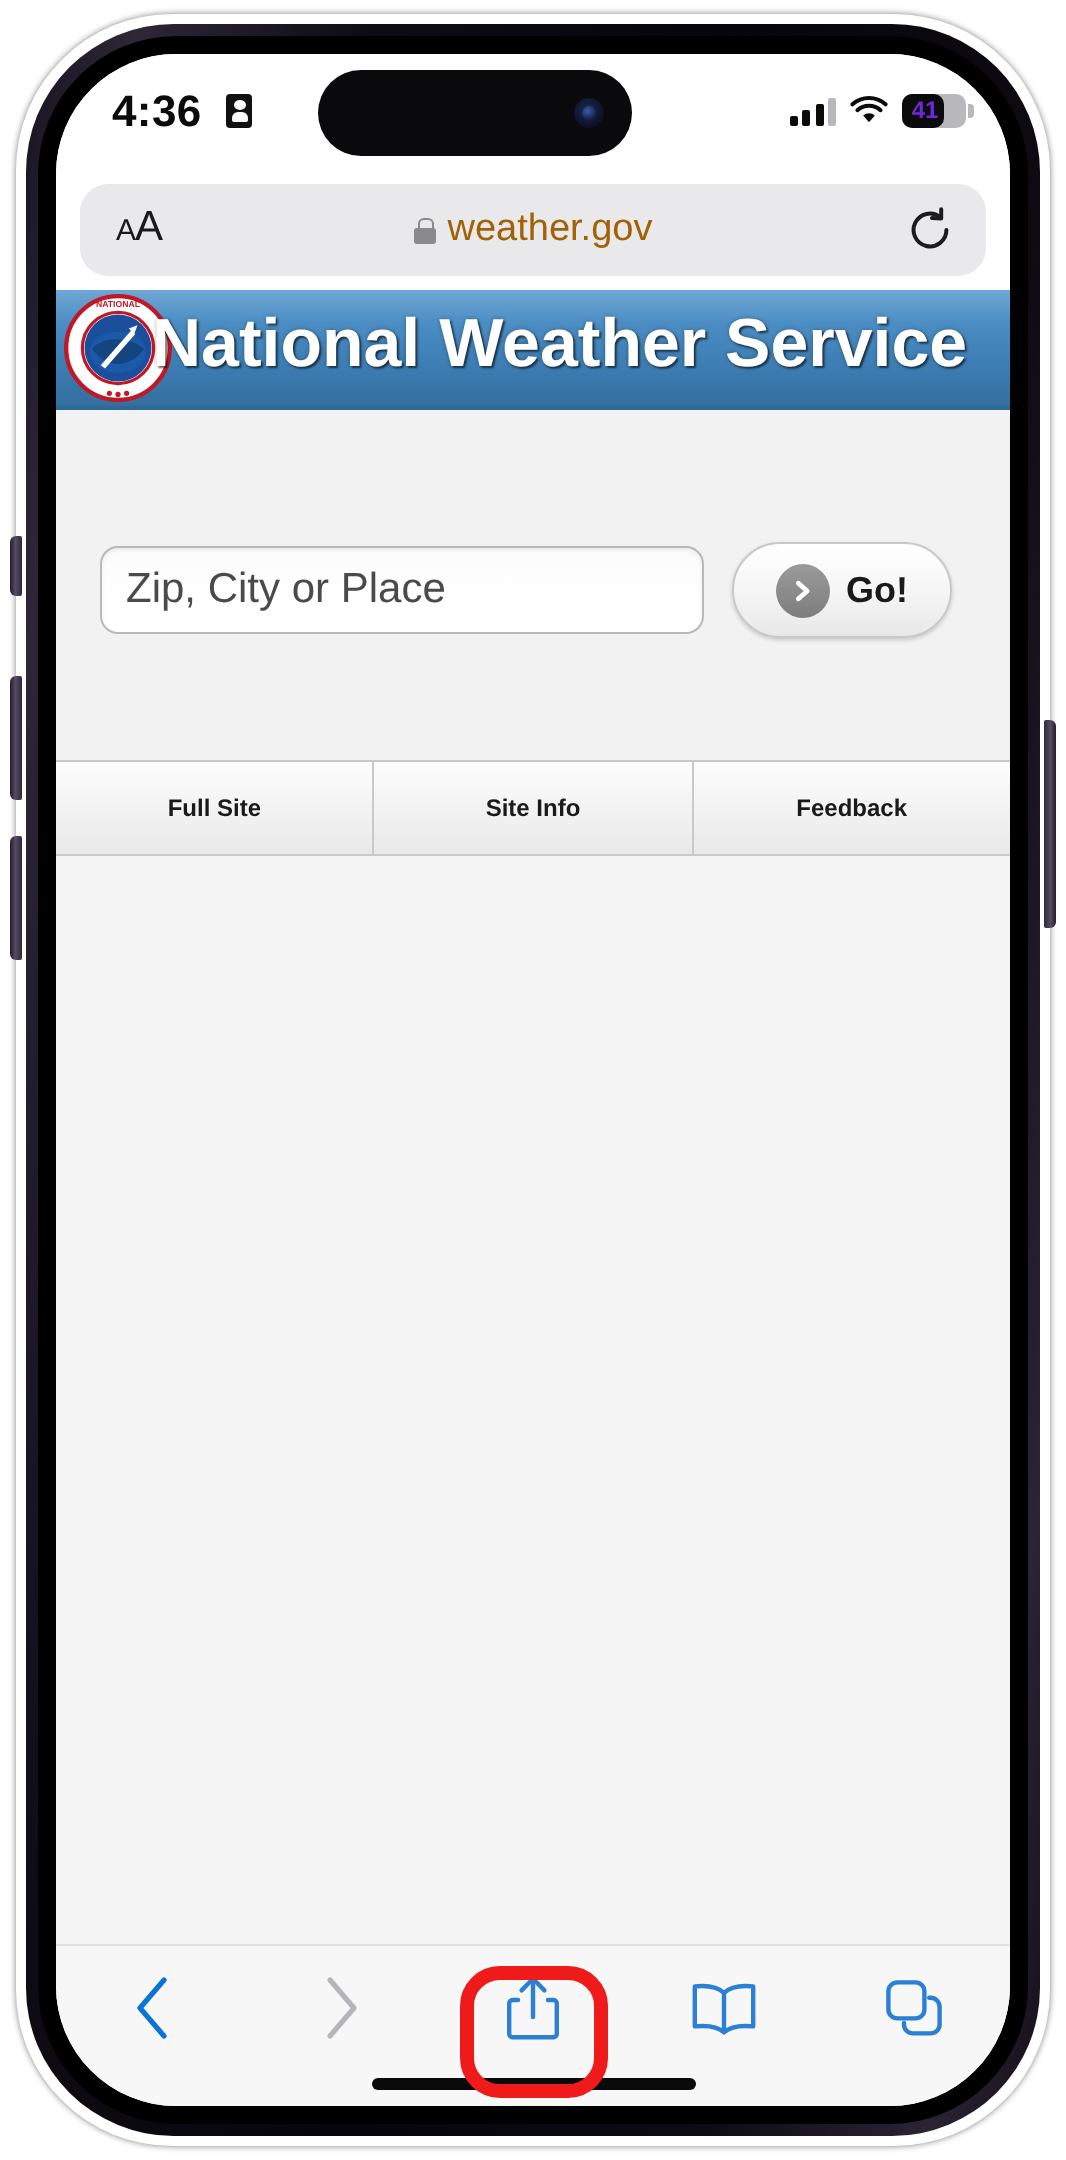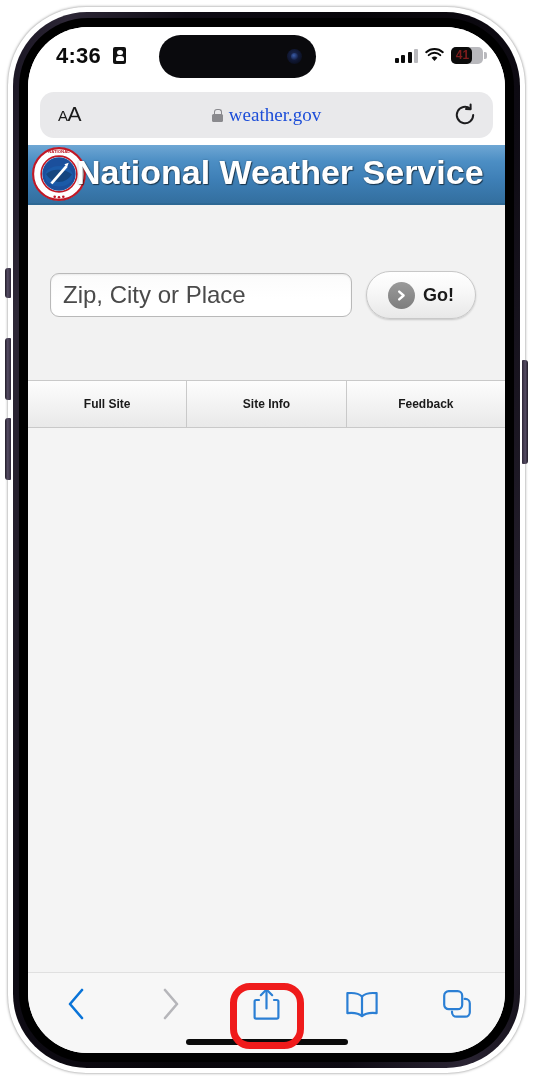--- a/index.html
+++ b/index.html
@@ -201,21 +201,21 @@
   }
   .battery-label {
     position: absolute;
     left: 0; top: 0;
     width: 23px;
     height: 17px;
     line-height: 17px;
     text-align: center;
     font-size: 12px;
     font-weight: bold;
-    color: #7f1d1d;
+    color: #6d28d9;
     font-family: "Liberation Sans", sans-serif;
   }
 
   
   .urlbar-wrap {
     position: absolute;
     left: 0;
     top: 62px;
     width: 477px;
     height: 56px;
@@ -267,22 +267,22 @@
   .lock-shackle {
     position: absolute;
     left: 2.5px; top: 0;
     width: 6px; height: 7px;
     border: 1.6px solid #8a8a8e;
     border-bottom: none;
     border-radius: 3px 3px 0 0;
   }
   .url-text {
     font-size: 19px;
-    color: #1d4ed8;
-    font-family: Liberation Serif, serif;
+    color: #a16207;
+    font-family: Liberation Sans, sans-serif;
   }
   .reload-btn {
     position: absolute;
     right: 16px;
     top: 11px;
     width: 24px;
     height: 24px;
   }
 
   
@@ -338,21 +338,21 @@
     left: 22px;
     top: 68px;
     width: 302px;
     height: 44px;
     box-sizing: border-box;
     border: 1px solid #b9b9b9;
     border-radius: 9px;
     background: linear-gradient(180deg, #fbfbfb 0%, #ffffff 60%);
     box-shadow: inset 0 1px 2px rgba(0,0,0,0.07);
     padding: 0 12px;
-    font-size: 24px;
+    font-size: 21px;
     color: #3c3c3c;
     font-family: "Liberation Sans", sans-serif;
     outline: none;
   }
   .search-input::placeholder { color: #4a4a4a; opacity: 1; }
 
   .go-btn {
     position: absolute;
     left: 338px;
     top: 66px;

